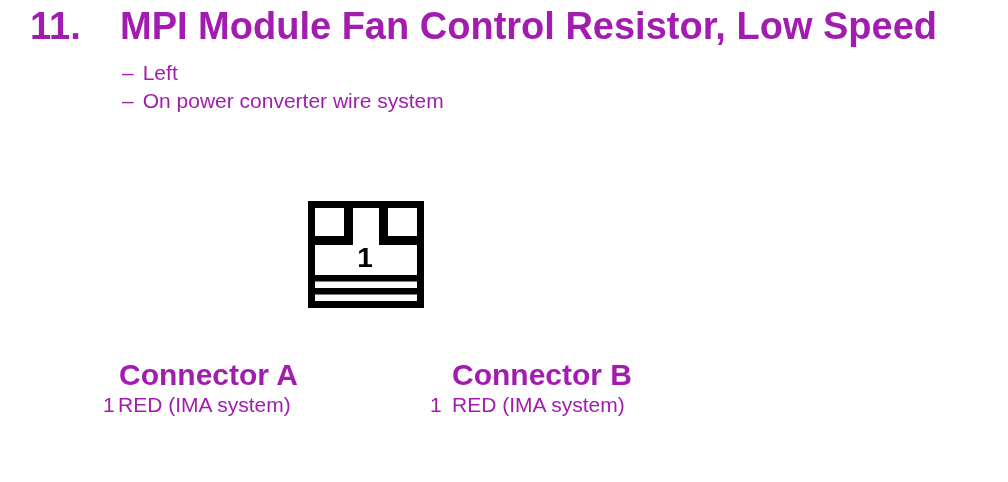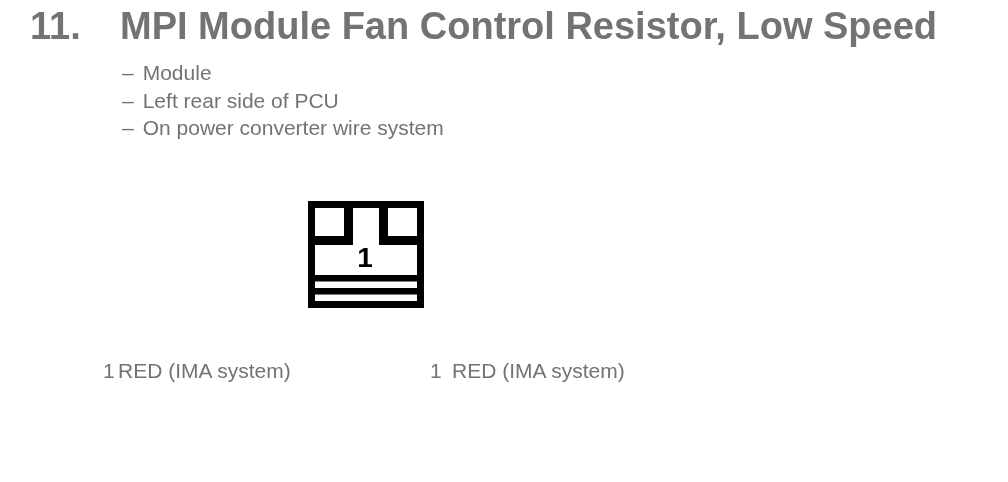--- a/index.html
+++ b/index.html
@@ -5,21 +5,21 @@
   html, body {
     margin: 0;
     padding: 0;
     background: #ffffff;
   }
   .page {
     position: relative;
     width: 1008px;
     height: 482px;
     background: #ffffff;
-    color: #737373;
+    color: #a21caf;
     font-family: "Liberation Sans", sans-serif;
     overflow: hidden;
   }
 
   
   .heading {
     position: absolute;
     left: 30px;
     top: 4px;
     font-size: 38px;
@@ -87,24 +87,21 @@
 <body>
 
 <div class="page">
 
   <div class="heading">
     <span class="num">11.</span><span class="title">MPI Module Fan Control Resistor, Low Speed</span>
   </div>
 
   <div class="notes">
     <div class="note">
-      <span class="note-dash">–</span><span>Module</span>
-    </div>
-    <div class="note">
-      <span class="note-dash">–</span><span>Left rear side of PCU</span>
+      <span class="note-dash">–</span><span>Left</span>
     </div>
     <div class="note">
       <span class="note-dash">–</span><span>On power converter wire system</span>
     </div>
   </div>
 
   <svg class="connector-svg" width="116" height="107" viewBox="0 0 116 107" aria-hidden="false">
 
     <rect x="3.5" y="3.5" width="109" height="100" fill="#ffffff" stroke="#000000" stroke-width="7"></rect>
 
@@ -112,24 +109,26 @@
 
     <path d="M109 35 H80 V7 H71 V44 H109 Z" fill="#000000"></path>
 
     <rect x="7" y="74" width="102" height="6.5" fill="#000000"></rect>
     <rect x="7" y="87" width="102" height="6.5" fill="#000000"></rect>
 
     <text x="57" y="66" text-anchor="middle" fill="#000000">1</text>
   </svg>
 
   <div class="connector conn-a">
+    <div class="conn-title">Connector A</div>
     <div class="pin-row">
       <span class="pin-num">1</span><span class="pin-wire">RED (IMA system)</span>
     </div>
   </div>
 
   <div class="connector conn-b">
+    <div class="conn-title">Connector B</div>
     <div class="pin-row">
       <span class="pin-num">1</span><span class="pin-wire">RED (IMA system)</span>
     </div>
   </div>
 
 </div>
 
 </body></html>

